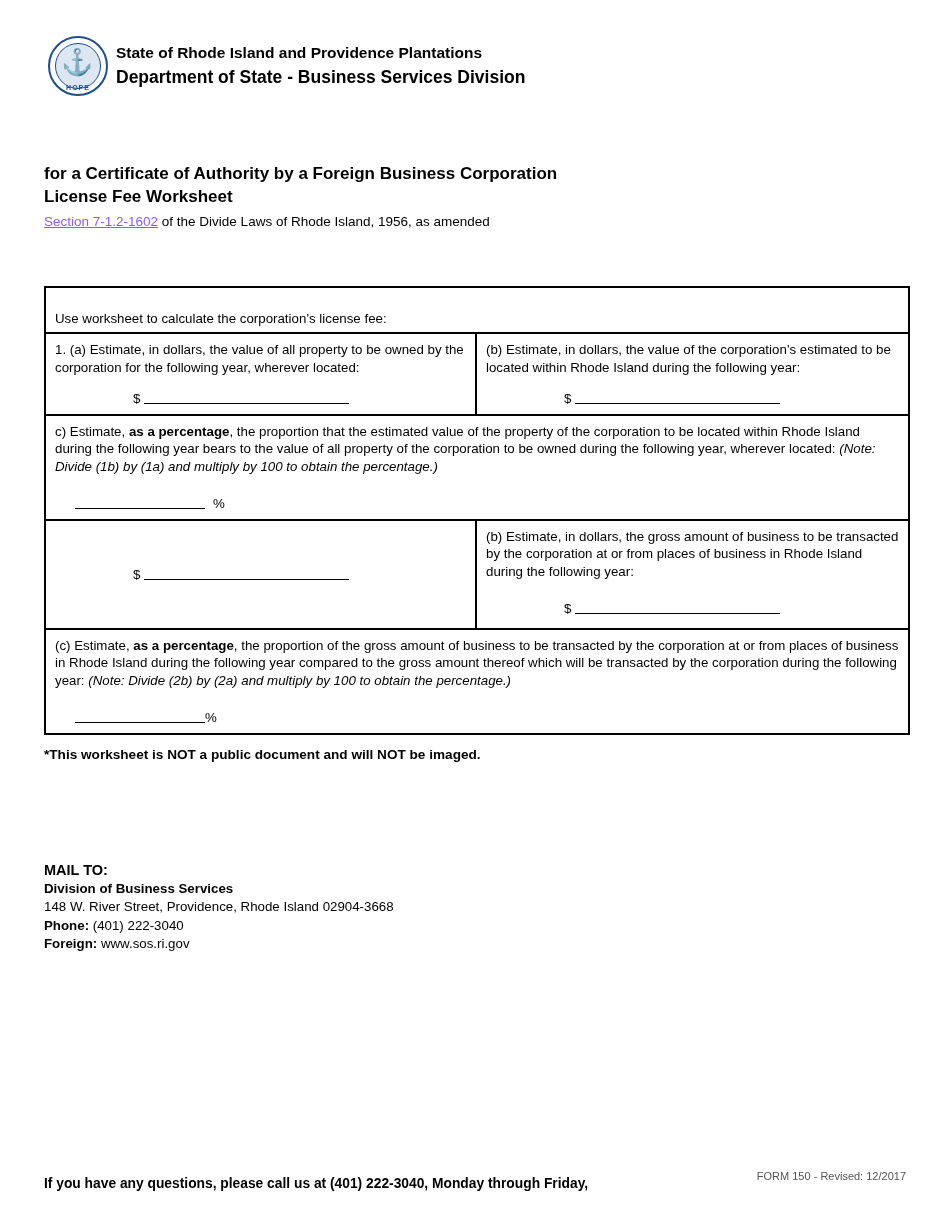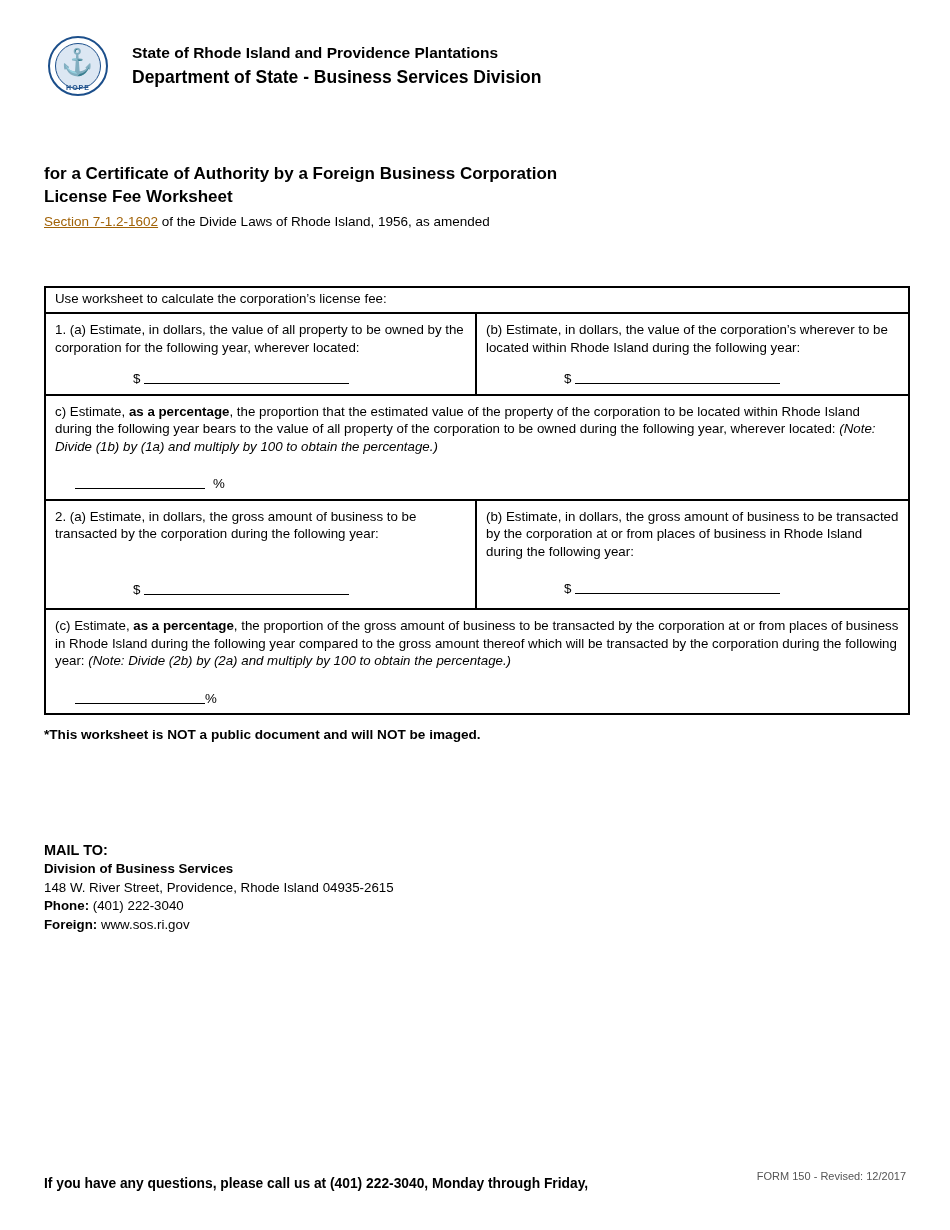--- a/index.html
+++ b/index.html
@@ -57,21 +57,21 @@
   .seal .hope {
     position: absolute;
     left: 0; right: 0; bottom: 3px;
     text-align: center;
     font-size: 7px;
     letter-spacing: 1px;
     font-weight: bold;
     color: #1c4f8b;
   }
   .header-text {
-    margin-left: 24px;
+    margin-left: 8px;
   }
   .header-line1 {
     font-size: 15.5px;
     font-weight: bold;
     line-height: 20px;
   }
   .header-line2 {
     font-size: 17.5px;
     font-weight: bold;
     line-height: 24px;
@@ -86,21 +86,21 @@
     font-size: 17px;
     font-weight: bold;
     line-height: 23px;
   }
   .subtitle {
     margin-top: 5px;
     font-size: 13.5px;
     line-height: 18px;
   }
   .subtitle .lawlink {
-    color: #a16207;
+    color: #8b5cf6;
     text-decoration: underline;
   }
 
   
   .worksheet {
     margin-top: 55px;
     border: 2.5px solid #000;
     border-collapse: collapse;
     width: 862px;
   }
@@ -120,21 +120,21 @@
   }
   .ws-cell.left-half {
     border-right: 2.5px solid #000;
   }
   .ws-cell.full {
     width: 100%;
   }
   .ws-head {
     font-size: 13.3px;
     line-height: 17px;
-    padding: 2px 9px 5px 9px;
+    padding: 22px 9px 5px 9px;
     border-radius: 9px;
   }
   .money-line {
     margin-top: 14px;
     padding-left: 78px;
     font-size: 13.3px;
     white-space: nowrap;
   }
   .money-line .blank {
     display: inline-block;
@@ -236,39 +236,38 @@
     </div>
 
     <div class="ws-row">
       <div class="ws-cell half left-half">
         <div>1.  (a)  Estimate, in dollars, the value of all property to be owned by the corporation for the following year, wherever located:</div>
         <div class="money-line">
           <span>$</span><span class="blank"></span>
         </div>
       </div>
       <div class="ws-cell half">
-        <div>(b) Estimate, in dollars, the value of the corporation’s wherever to be located within Rhode Island during the following year:</div>
+        <div>(b) Estimate, in dollars, the value of the corporation’s estimated to be located within Rhode Island during the following year:</div>
         <div class="money-line">
           <span>$</span><span class="blank"></span>
         </div>
       </div>
     </div>
 
     <div class="ws-row">
       <div class="ws-cell full">
         <div><span>c) Estimate, </span><b>as a percentage</b><span>, the proportion that the estimated value of the property of the corporation to be located within Rhode Island during the following year bears to the value of all property of the corporation to be owned during the following year, wherever located: </span><em>(Note: Divide (1b) by (1a) and multiply by 100 to obtain the percentage.)</em></div>
         <div class="pct-line">
           <span class="blank"></span><span class="pctmark">%</span>
         </div>
       </div>
     </div>
 
     <div class="ws-row">
       <div class="ws-cell half left-half row2-cellpad">
-        <div>2. (a) Estimate, in dollars, the gross amount of business to be transacted by the corporation during the following year:</div>
         <div class="money-line" style="margin-top:38px;">
           <span>$</span><span class="blank"></span>
         </div>
       </div>
       <div class="ws-cell half row2-cellpad">
         <div>(b) Estimate, in dollars, the gross amount of business to be transacted by the corporation at or from places of business in Rhode Island during the following year:</div>
         <div class="money-line" style="margin-top:20px;">
           <span>$</span><span class="blank"></span>
         </div>
       </div>
@@ -283,21 +282,21 @@
       </div>
     </div>
 
   </div>
 
   <div class="notice">*This worksheet is NOT a public document and will NOT be imaged.</div>
 
   <div class="mailto">
     <div class="mailto-title">MAIL TO:</div>
     <div class="mailto-line bold">Division of Business Services</div>
-    <div class="mailto-line">148 W. River Street, Providence, Rhode Island 04935-2615</div>
+    <div class="mailto-line">148 W. River Street, Providence, Rhode Island 02904-3668</div>
     <div class="mailto-line"><b>Phone:</b><span> (401) 222-3040</span></div>
     <div class="mailto-line"><b>Foreign:</b><span> www.sos.ri.gov</span></div>
   </div>
 
   <div class="footer">
     <div class="footer-q">If you have any questions, please call us at (401) 222-3040, Monday through Friday,</div>
     <div class="form-id">FORM 150 - Revised:  12/2017</div>
   </div>
 
 </div>

